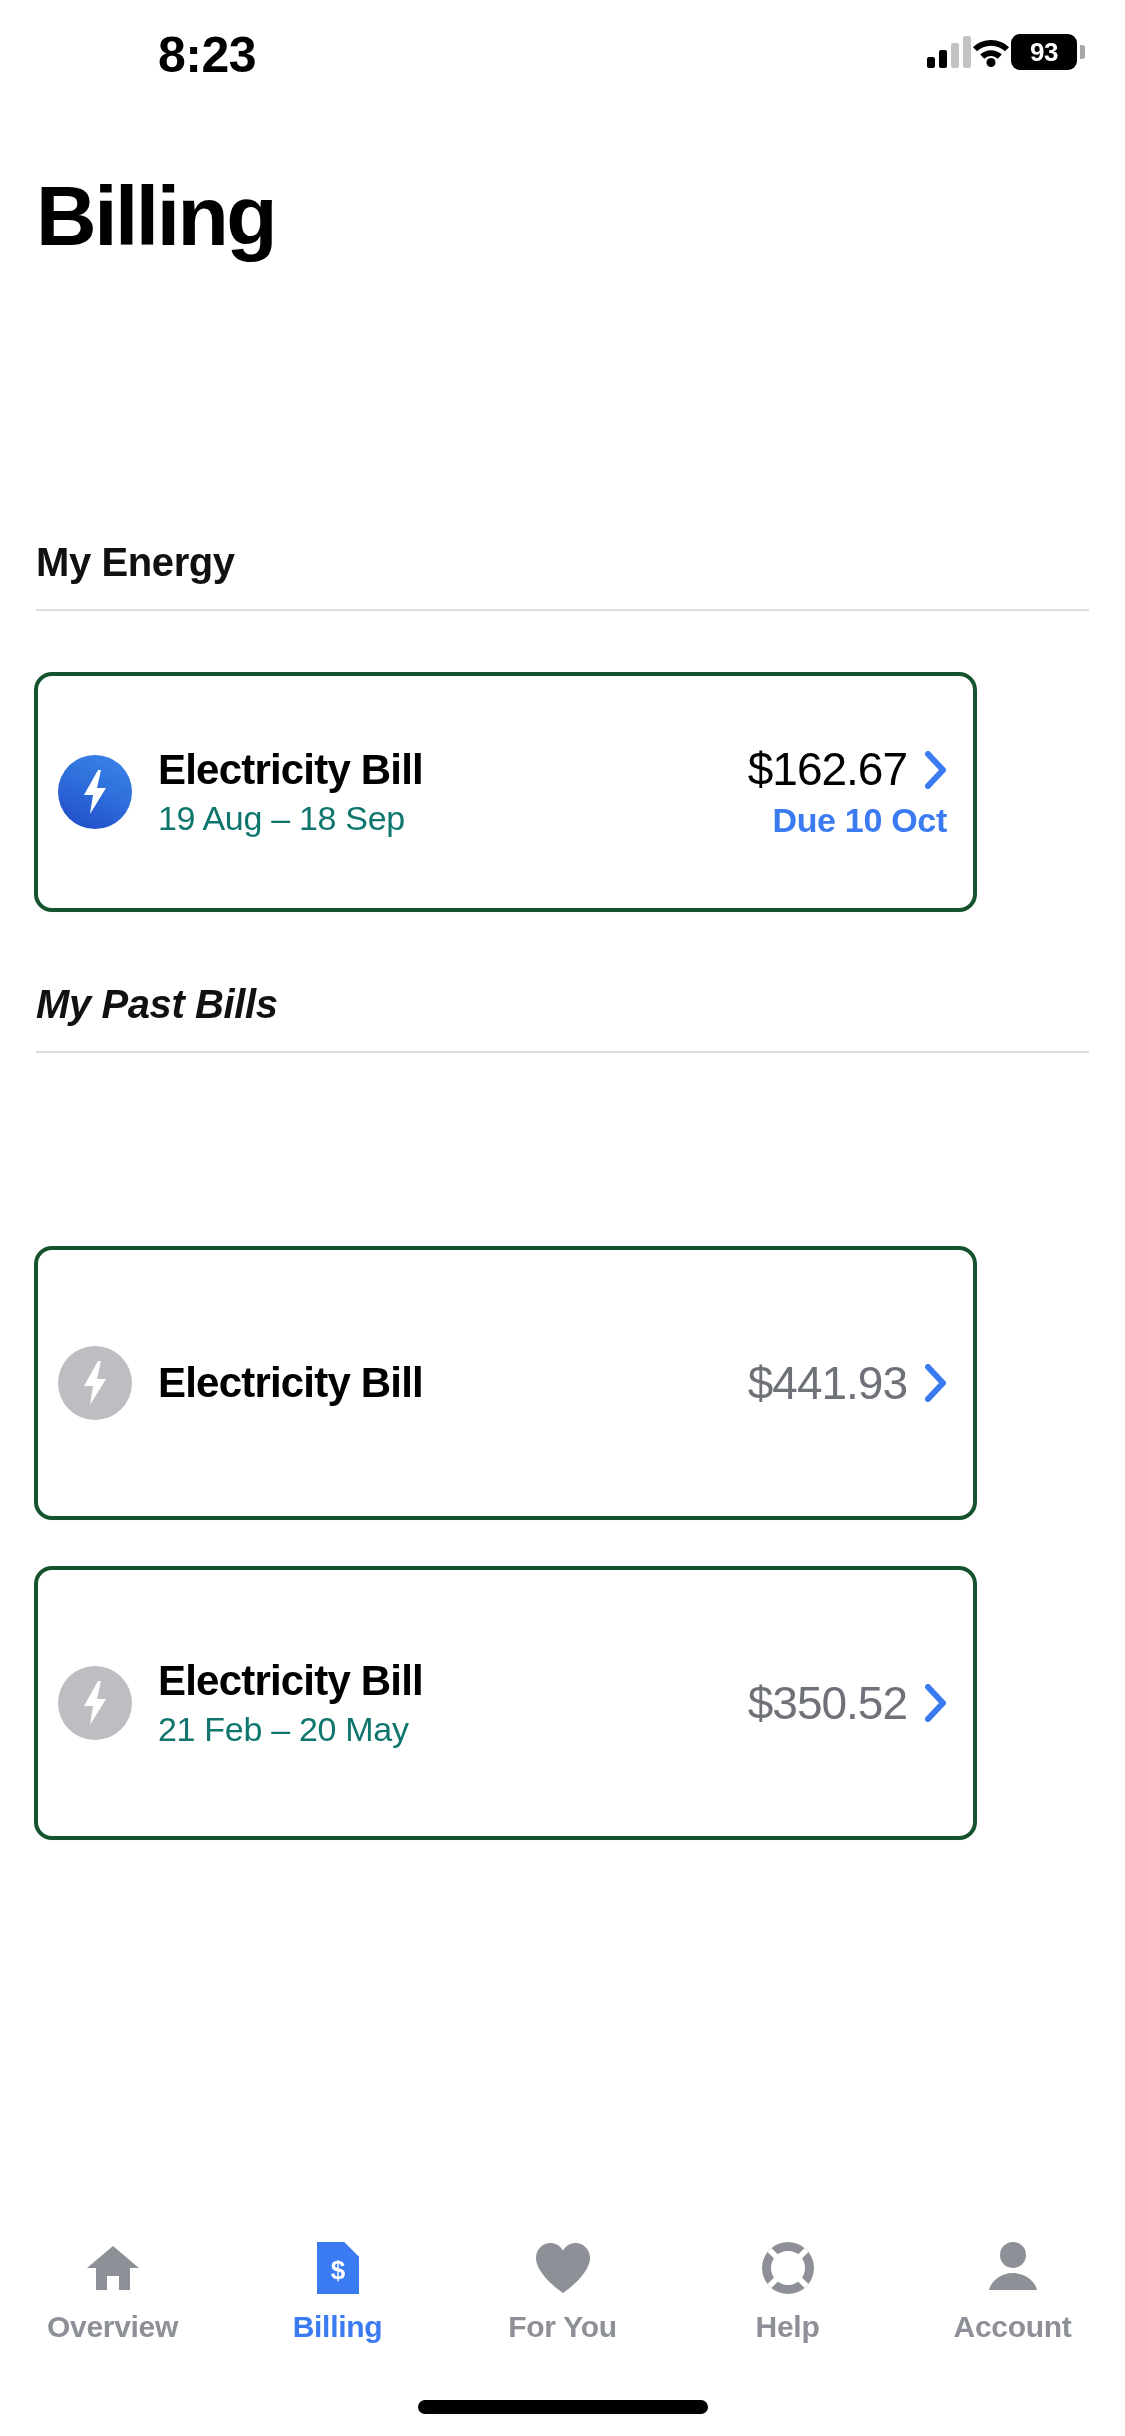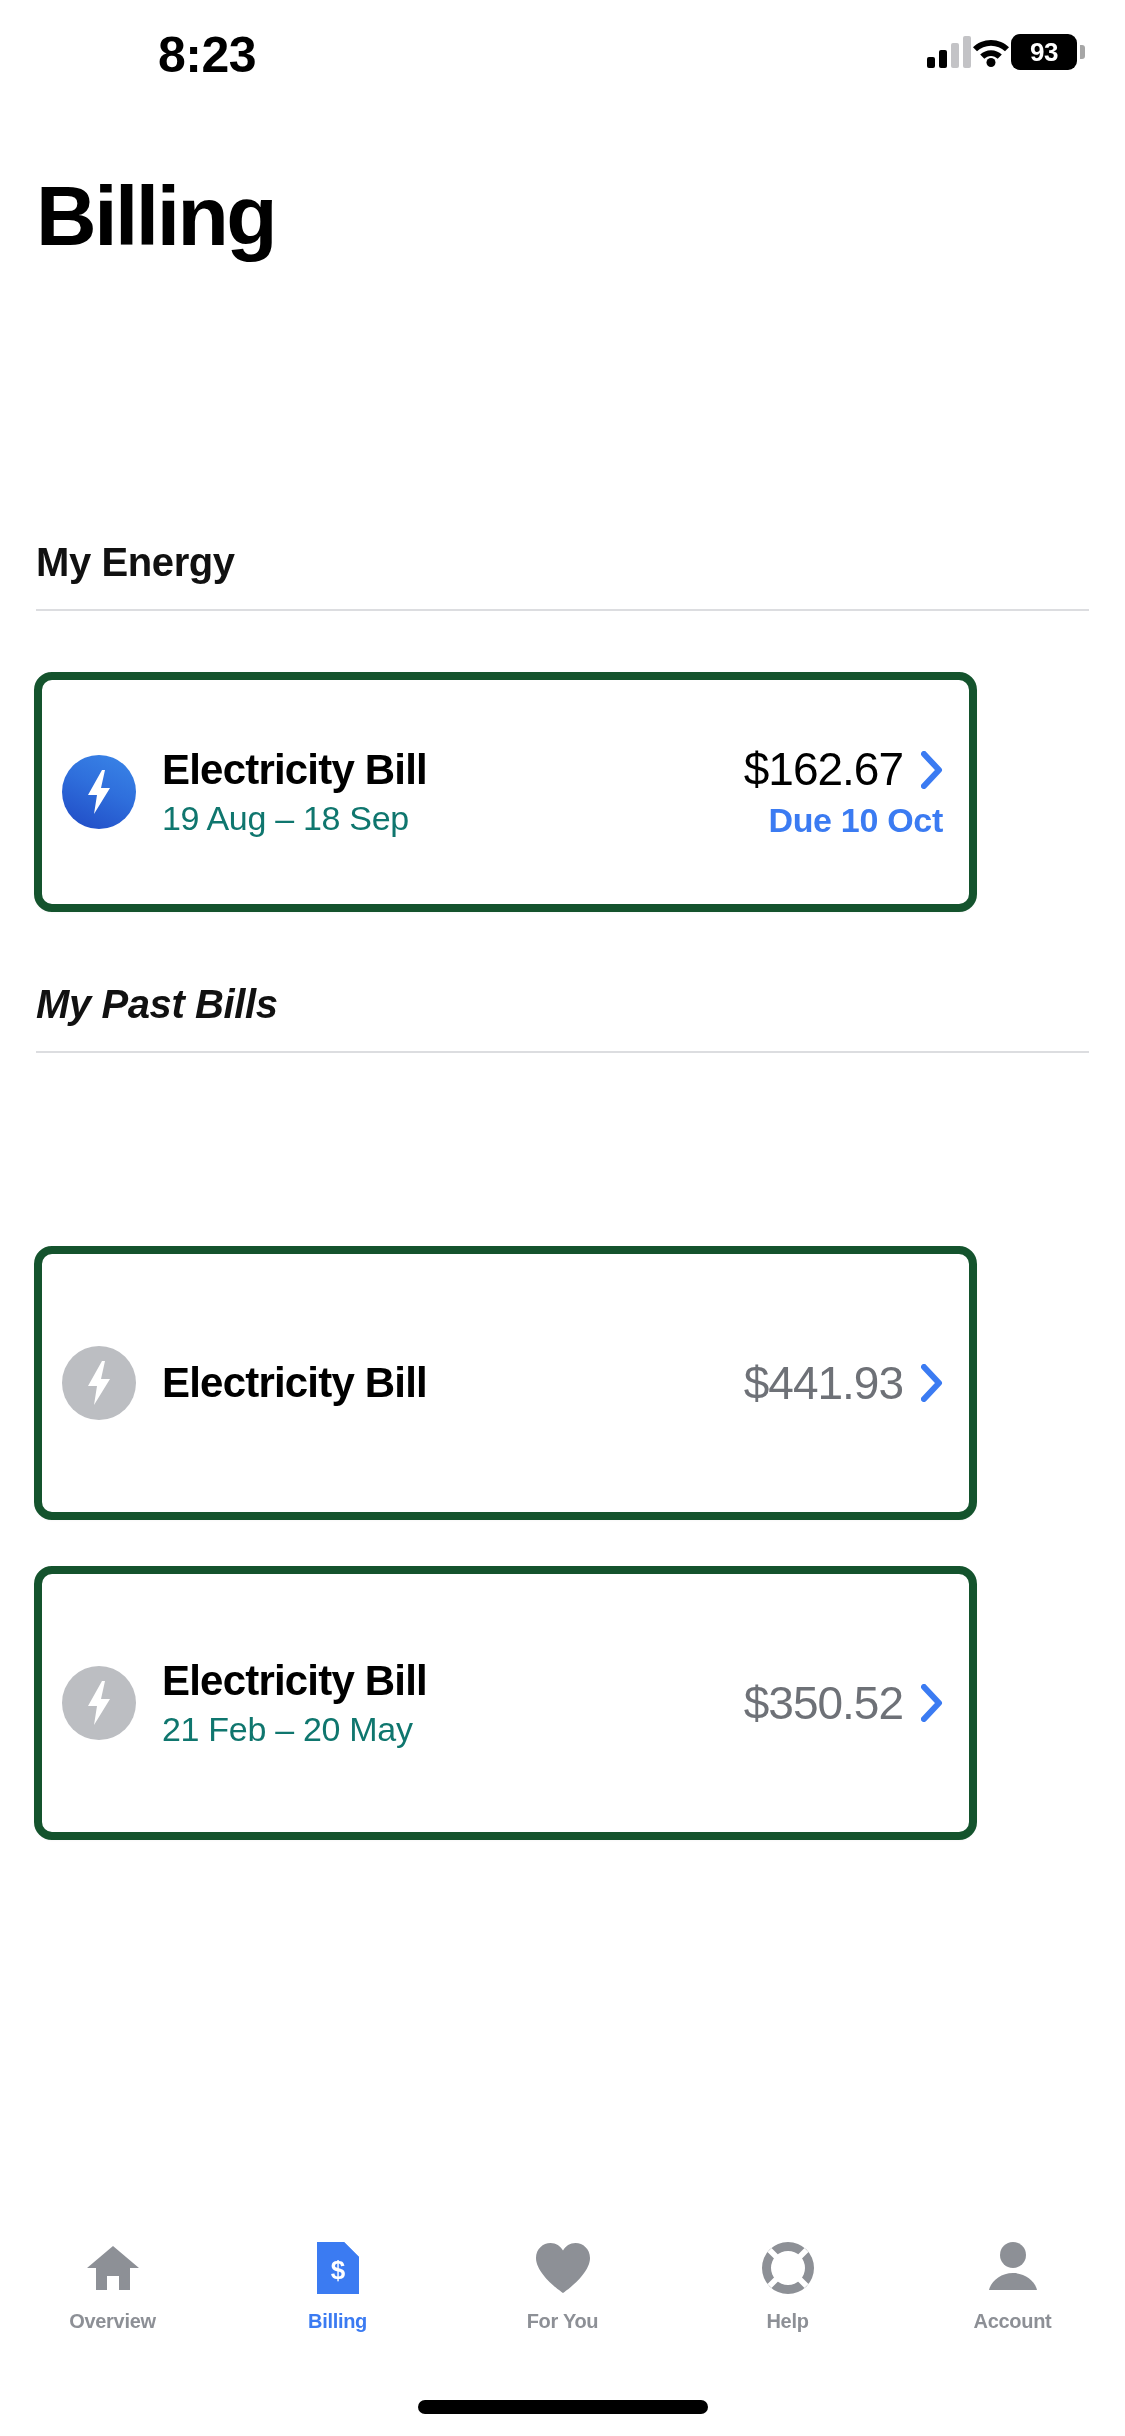--- a/index.html
+++ b/index.html
@@ -54,21 +54,21 @@
     margin:0 36px 0 36px;
     font-size:40px; font-weight:bold; color:#111; letter-spacing:-0.4px;
   }
   .divider{
     margin:24px 36px 0 36px; height:2px; background:#dcdde0;
   }
 
   
   .card{
     position:absolute; left:34px; width:943px;
-    background:#fff; border:8px solid #14532d; border-radius:18px;
+    background:#fff; border:4px solid #14532d; border-radius:18px;
     display:flex; align-items:center;
     box-shadow:0 1px 2px rgba(16,24,40,.03);
   }
   .card-inner{
     display:flex; align-items:center; width:100%;
     padding:0 26px 0 20px;
   }
   .icon-circle{
     flex:0 0 auto; width:74px; height:74px; border-radius:50%;
     display:flex; align-items:center; justify-content:center; margin-right:26px;
@@ -98,21 +98,21 @@
   
   .tabbar{
     position:absolute; left:0; bottom:0; width:1125px; height:224px;
     background:#fff; display:flex; align-items:flex-start;
   }
   .tab{
     flex:1 1 0; display:flex; flex-direction:column; align-items:center;
     padding-top:28px; gap:14px;
   }
   .tab-icon{ height:56px; display:flex; align-items:center; justify-content:center; }
-  .tab-label{ font-size:20px; font-weight:bold; color:#8d9096; letter-spacing:-0.3px; }
+  .tab-label{ font-size:30px; font-weight:bold; color:#8d9096; letter-spacing:-0.3px; }
   .tab.active .tab-label{ color:#3b7bf2; }
   .home-indicator{
     position:absolute; bottom:22px; left:50%; transform:translateX(-50%);
     width:290px; height:14px; background:#000; border-radius:7px;
   }
 </style>
 </head>
 <body>
 
 <div class="statusbar">

